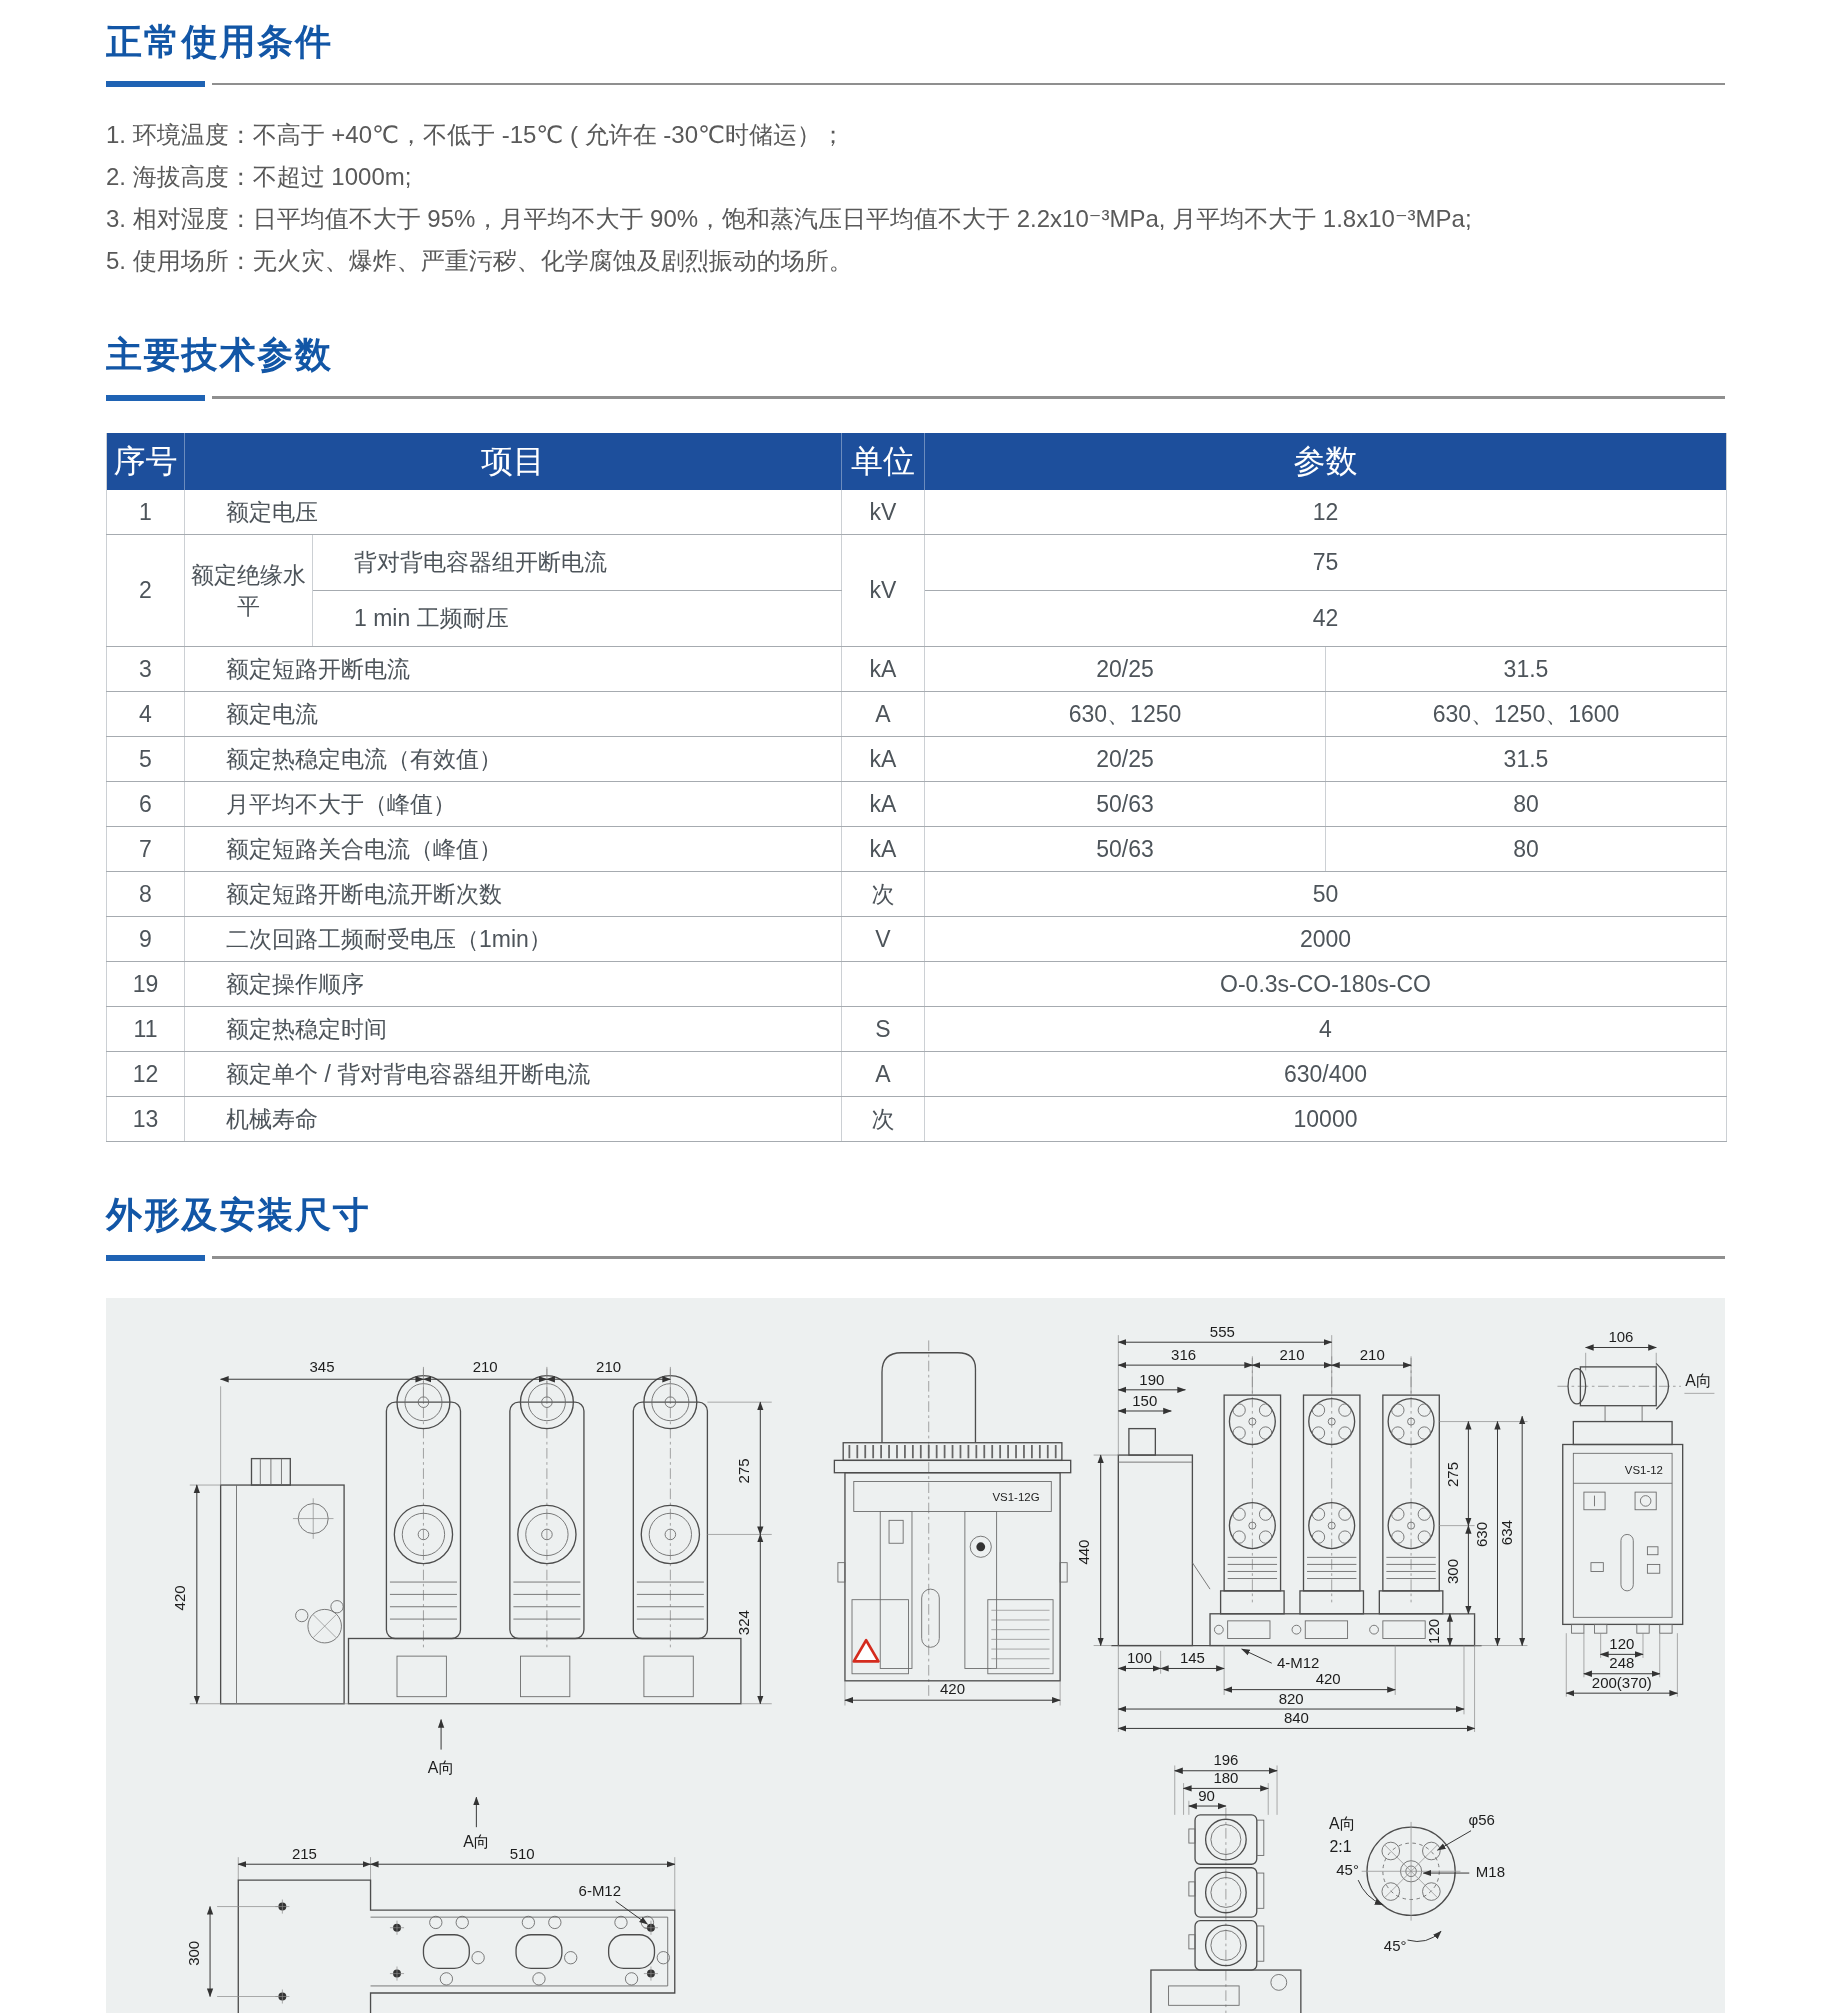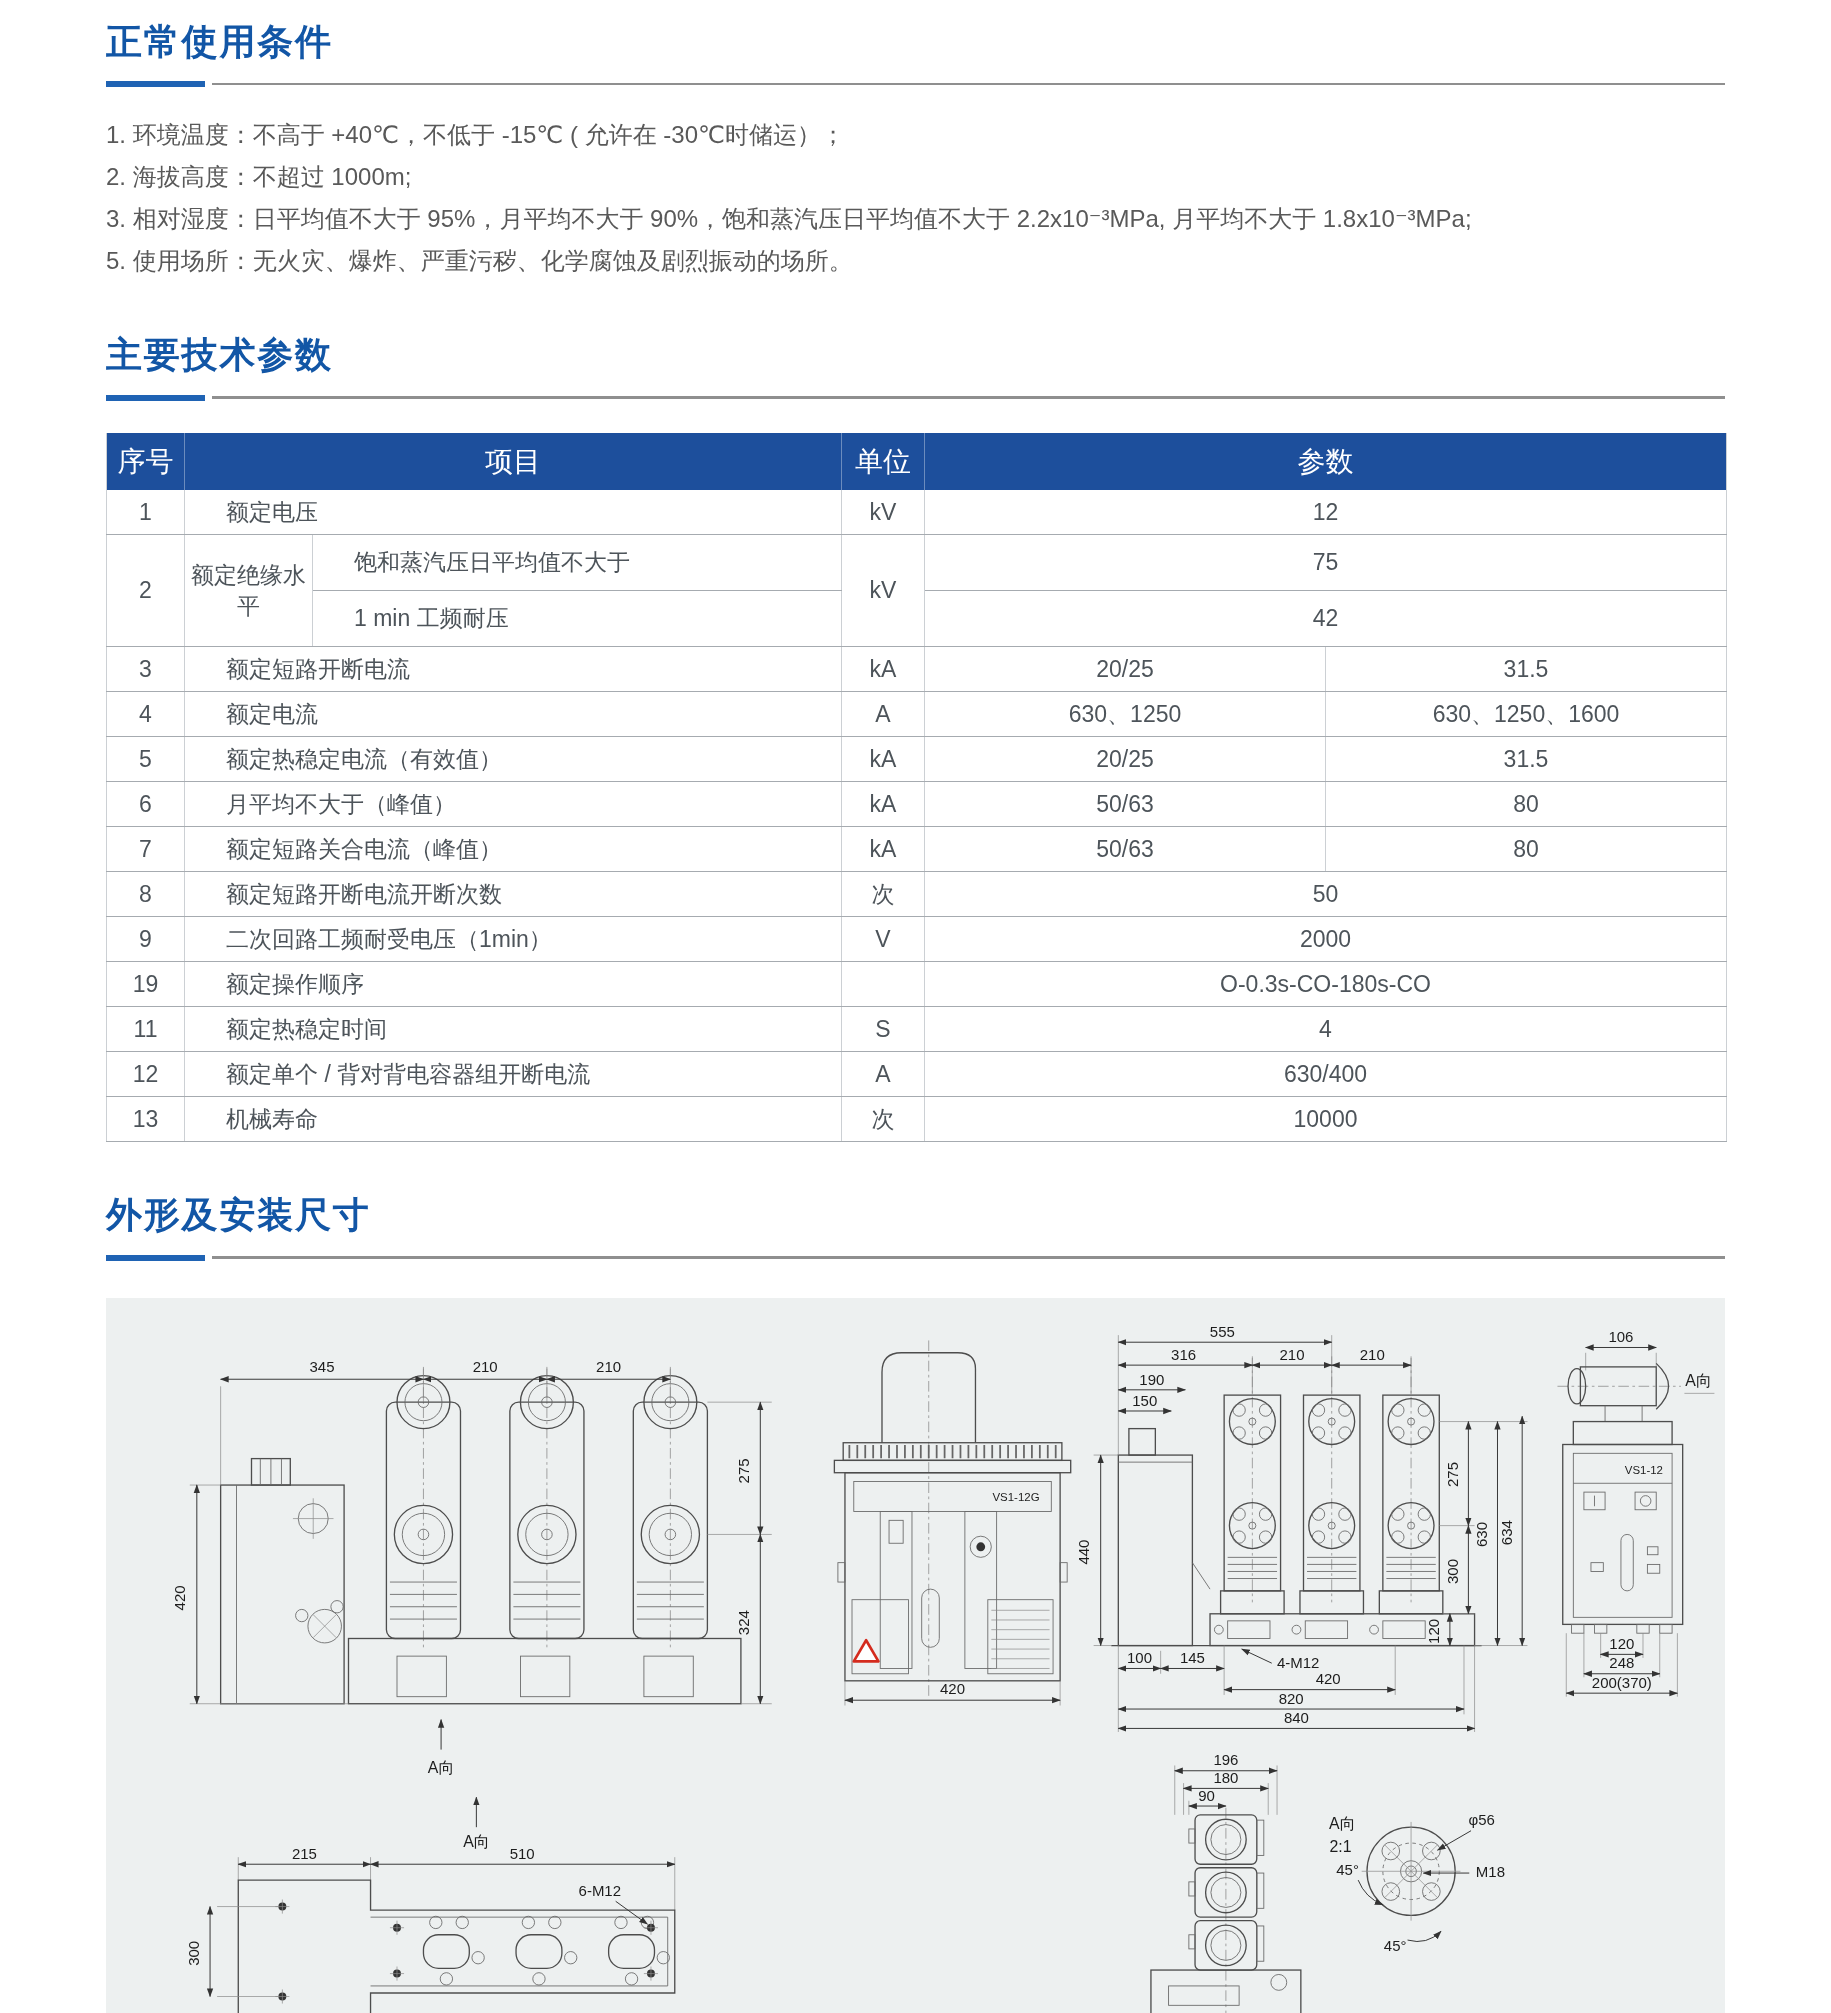--- a/index.html
+++ b/index.html
@@ -6,21 +6,21 @@
   body{width:1831px;font-family:"Liberation Sans","DejaVu Sans",sans-serif;}
   .page{padding:8.8px 106px 26.5px;}
   .sec-title{color:#1256a6;font-size:36px;font-weight:700;letter-spacing:1.8px;margin:0;}
   .divider{display:flex;align-items:center;margin:14px 0 0;height:7px;}
   .d-blue{width:99px;height:6.2px;background:#1f63b4;}
   .d-gray{flex:1;height:2.6px;background:#8f8f8f;margin-left:7px;}
   .cond-list{list-style:none;margin:26.5px 0 0;padding:0;color:#595959;font-size:24px;line-height:42px;}
   .sec{margin-top:8.8px;}
   .sec + .sec{margin-top:49px;}
   table.params{border-collapse:collapse;width:100%;margin-top:32px;color:#4d545a;font-size:23px;text-align:center;table-layout:fixed;border-left:0.9px solid #ccd0d4;border-right:0.9px solid #ccd0d4;}
-  .params th{background:#1d4f9c;color:#fff;font-weight:400;font-size:28px;height:55px;border-right:0.9px solid rgba(255,255,255,.35);}
+  .params th{background:#1d4f9c;color:#fff;font-weight:400;font-size:32px;height:55px;border-right:0.9px solid rgba(255,255,255,.35);}
   .params th:last-child{border-right:none;}
   .params td{border-bottom:1.8px solid #a6abb0;border-right:0.9px solid #ccd0d4;height:44px;padding:0 5.3px;}
   .params tr td:last-child{border-right:0.9px solid #ccd0d4;}
   .params td.item{text-align:left;padding-left:41px;}
   .params tr.sub td{height:55px;}
   .panel{margin-top:37px;background:#edf0f0;height:748px;position:relative;}
   .draw{position:absolute;left:0;top:0;width:100%;height:100%;}
   .ln{fill:none;stroke:#4d4d4d;stroke-width:1.5;}
   .lt{fill:none;stroke:#6a6a6a;stroke-width:1;}
   .xl{stroke:#8a8a8a;stroke-width:.8;fill:none;}
@@ -78,21 +78,21 @@
       <tbody>
         <tr>
           <td>1</td>
           <td colspan="2" class="item">额定电压</td>
           <td>kV</td>
           <td colspan="2">12</td>
         </tr>
         <tr class="sub">
           <td rowspan="2">2</td>
           <td rowspan="2">额定绝缘水平</td>
-          <td class="item">饱和蒸汽压日平均值不大于</td>
+          <td class="item">背对背电容器组开断电流</td>
           <td rowspan="2">kV</td>
           <td colspan="2">75</td>
         </tr>
         <tr class="sub">
           <td class="item">1 min 工频耐压</td>
           <td colspan="2">42</td>
         </tr>
         <tr>
           <td>3</td>
           <td colspan="2" class="item">额定短路开断电流</td>

